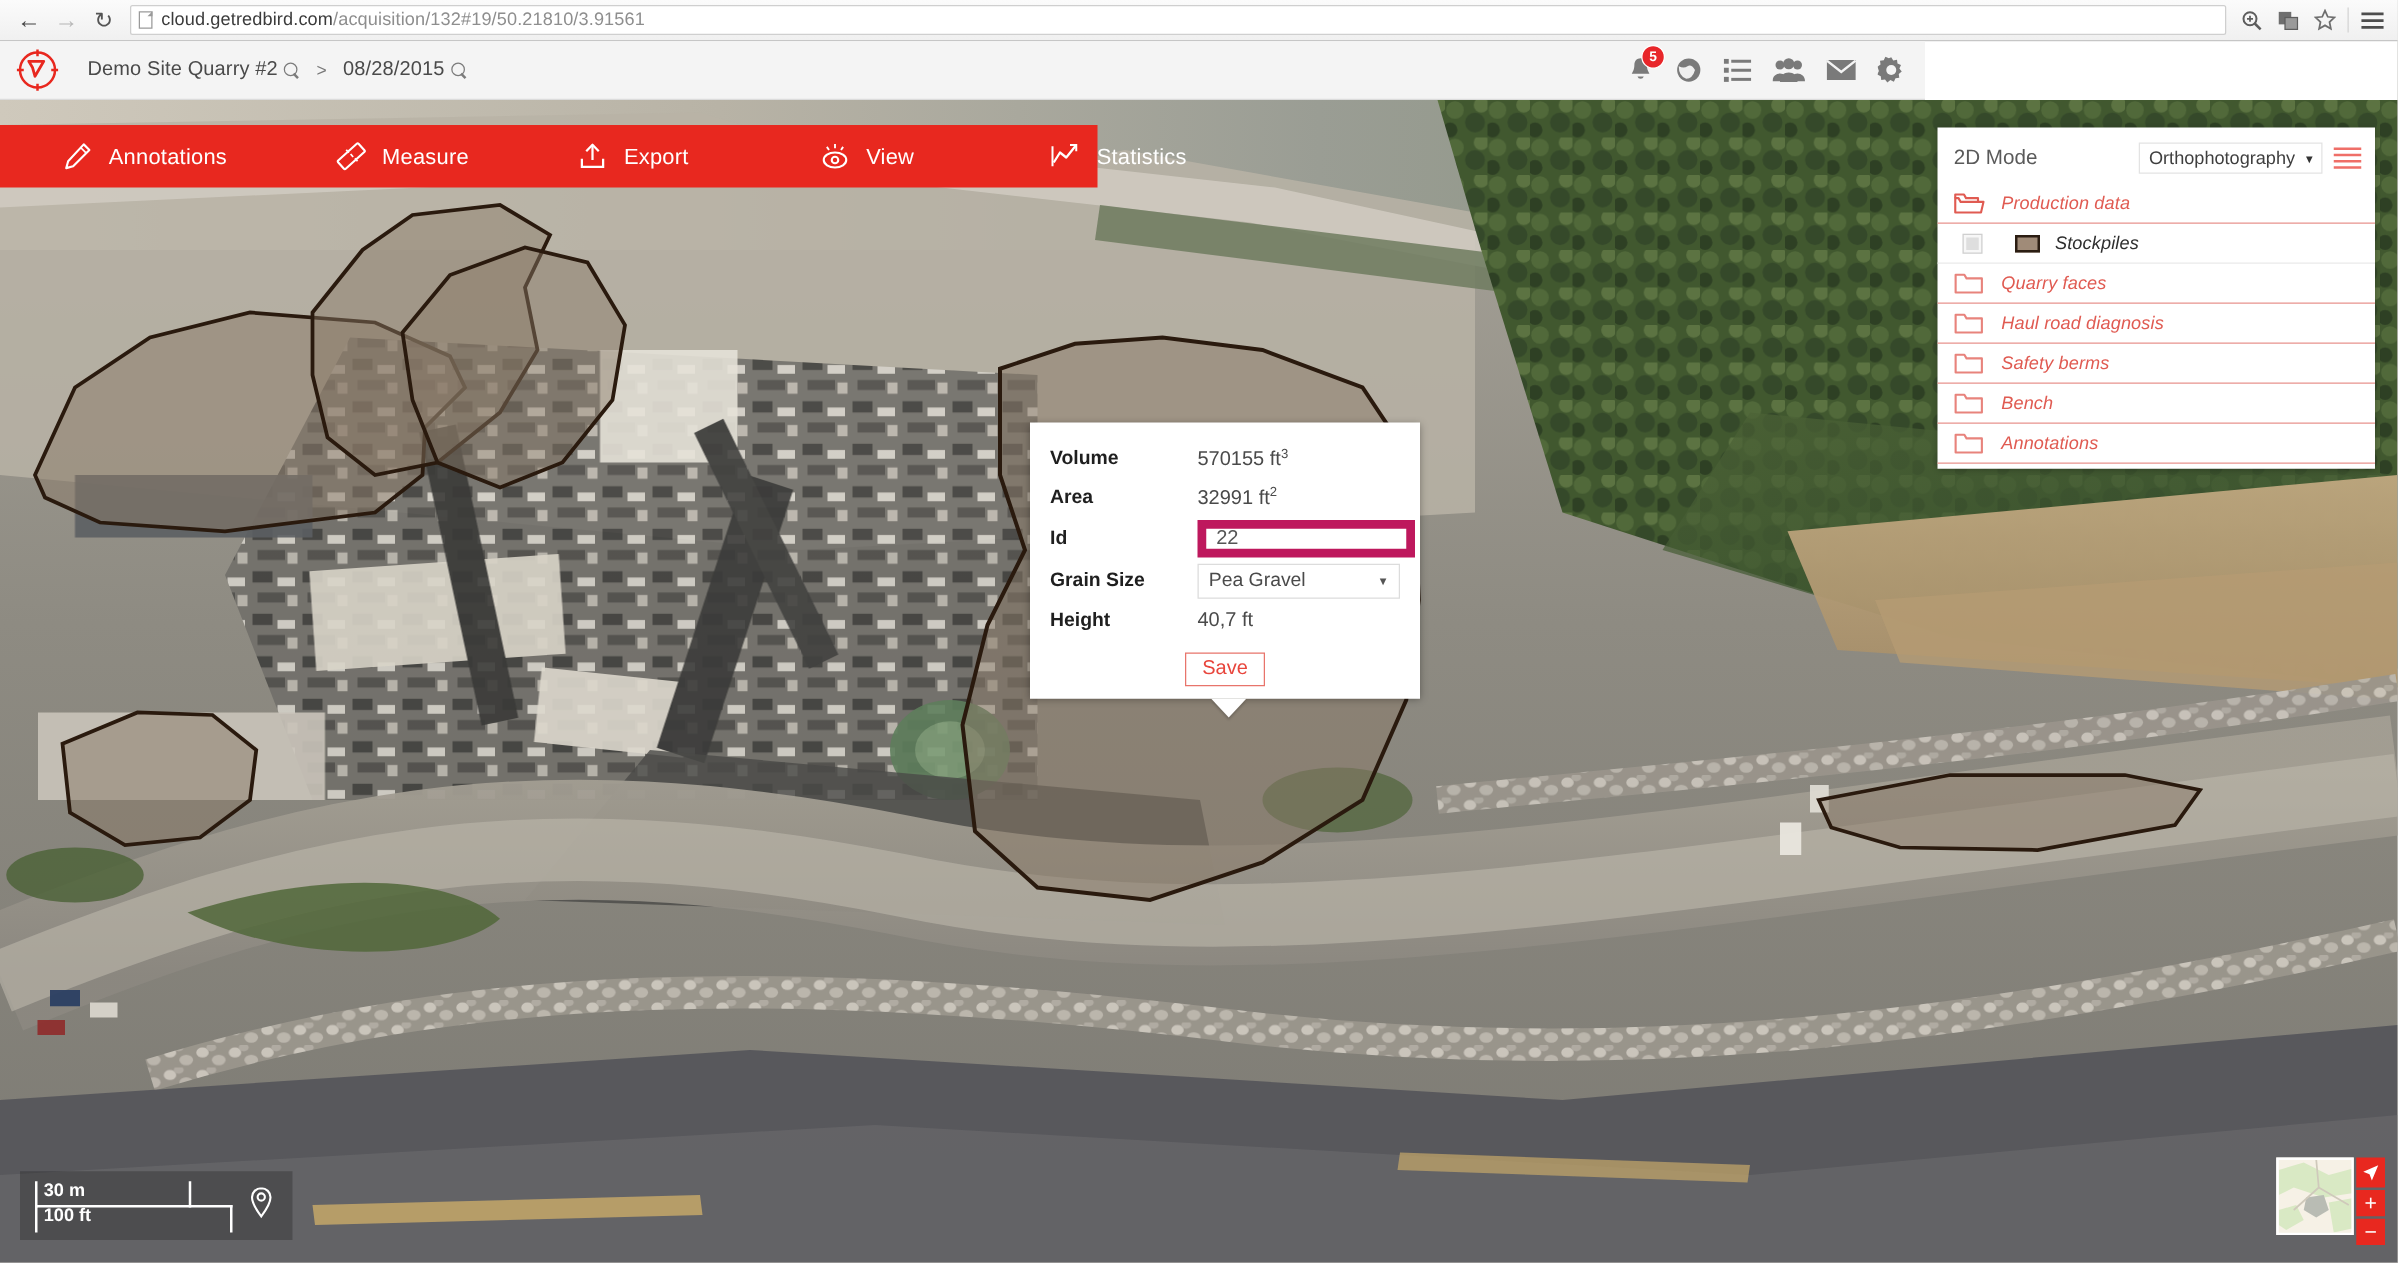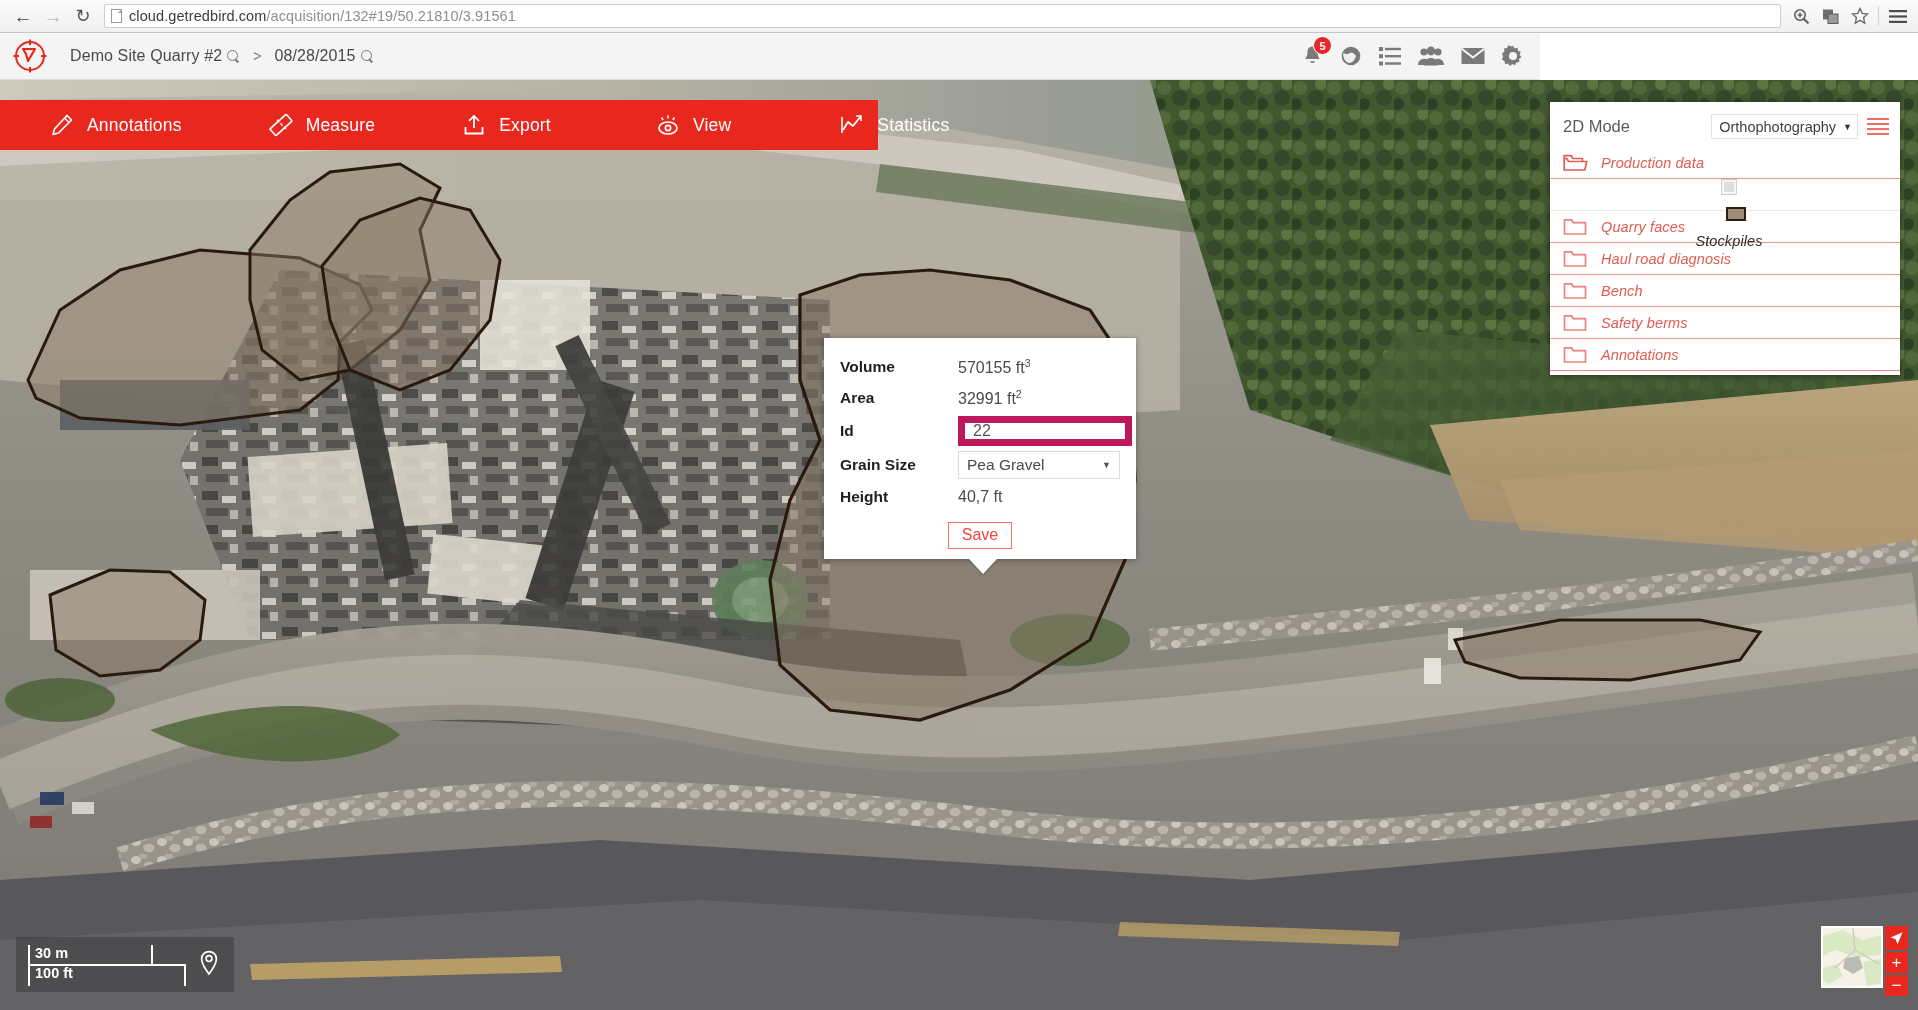--- a/index.html
+++ b/index.html
@@ -212,21 +212,21 @@
   .lp-burger i { display: block; height: 2px; background: #ef6f68; }
 
   .lrow {
     display: flex; align-items: center;
     height: 32px;
     padding: 0 12px 0 13px;
     border-bottom: 1px solid #e8938d;
     gap: 13px;
     font-style: italic;
   }
-  .lrow.child { border-bottom: 1px solid #eaeaea; padding-left: 20px; gap: 12px; flex-direction: column; }
+  .lrow.child { border-bottom: 1px solid #eaeaea; padding-left: 20px; gap: 12px; }
   .lrow.first { border-bottom: 1px solid #e8938d; }
   .folder {
     width: 25px; height: 20px; flex: none;
   }
   .llabel { font-size: 14.5px; color: #e05b52; letter-spacing: .1px; }
   .llabel.dark { color: #2f2f2f; }
   .chk {
     width: 16px; height: 16px; flex: none;
     border: 1px solid #cfcfcf; background: #f7f7f7; padding: 2px;
   }
@@ -638,30 +638,30 @@
       </span>
       <span class="llabel">Haul road diagnosis</span>
     </div>
 
     <div class="lrow">
       <span class="folder">
         <svg width="25" height="20" viewBox="0 0 25 20">
             <path d="M1.5 17V2.8h7l1.7 2.9h12.3V17z" fill="none" stroke="#e8837c" stroke-width="1.7" stroke-linejoin="round"></path>
           </svg>
       </span>
-      <span class="llabel">Bench</span>
+      <span class="llabel">Safety berms</span>
     </div>
 
     <div class="lrow">
       <span class="folder">
         <svg width="25" height="20" viewBox="0 0 25 20">
             <path d="M1.5 17V2.8h7l1.7 2.9h12.3V17z" fill="none" stroke="#e8837c" stroke-width="1.7" stroke-linejoin="round"></path>
           </svg>
       </span>
-      <span class="llabel">Safety berms</span>
+      <span class="llabel">Bench</span>
     </div>
 
     <div class="lrow">
       <span class="folder">
         <svg width="25" height="20" viewBox="0 0 25 20">
             <path d="M1.5 17V2.8h7l1.7 2.9h12.3V17z" fill="none" stroke="#e8837c" stroke-width="1.7" stroke-linejoin="round"></path>
           </svg>
       </span>
       <span class="llabel">Annotations</span>
     </div>

